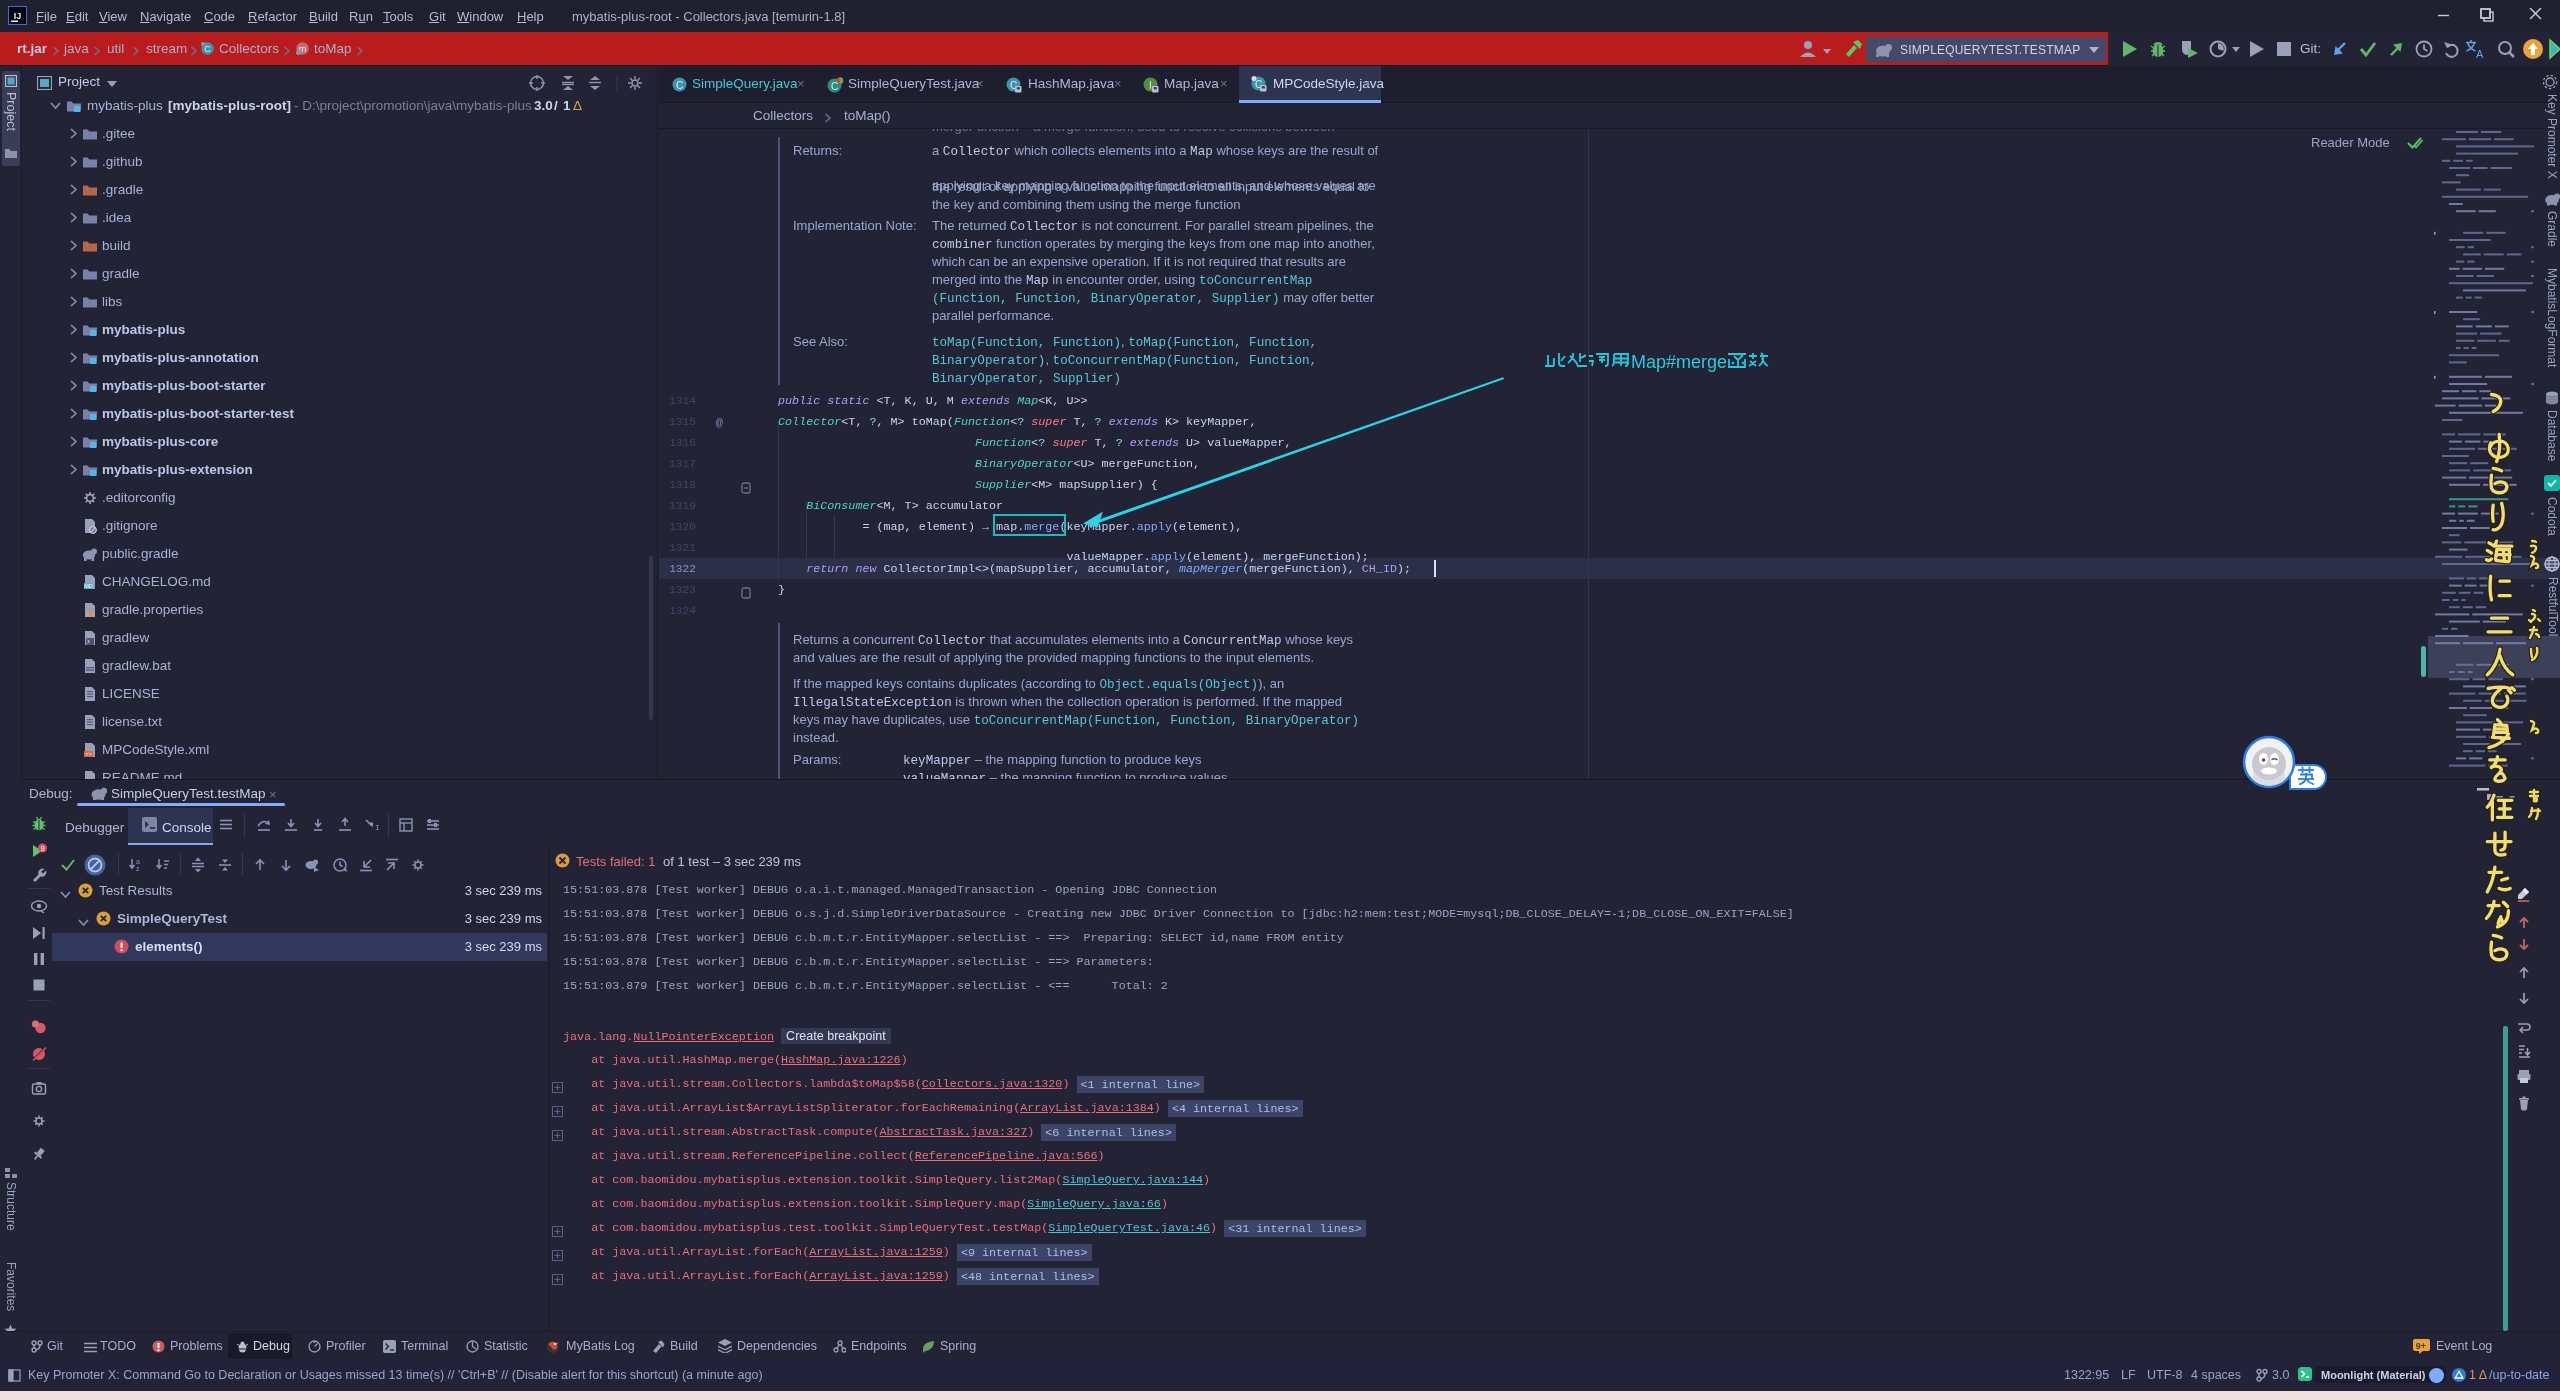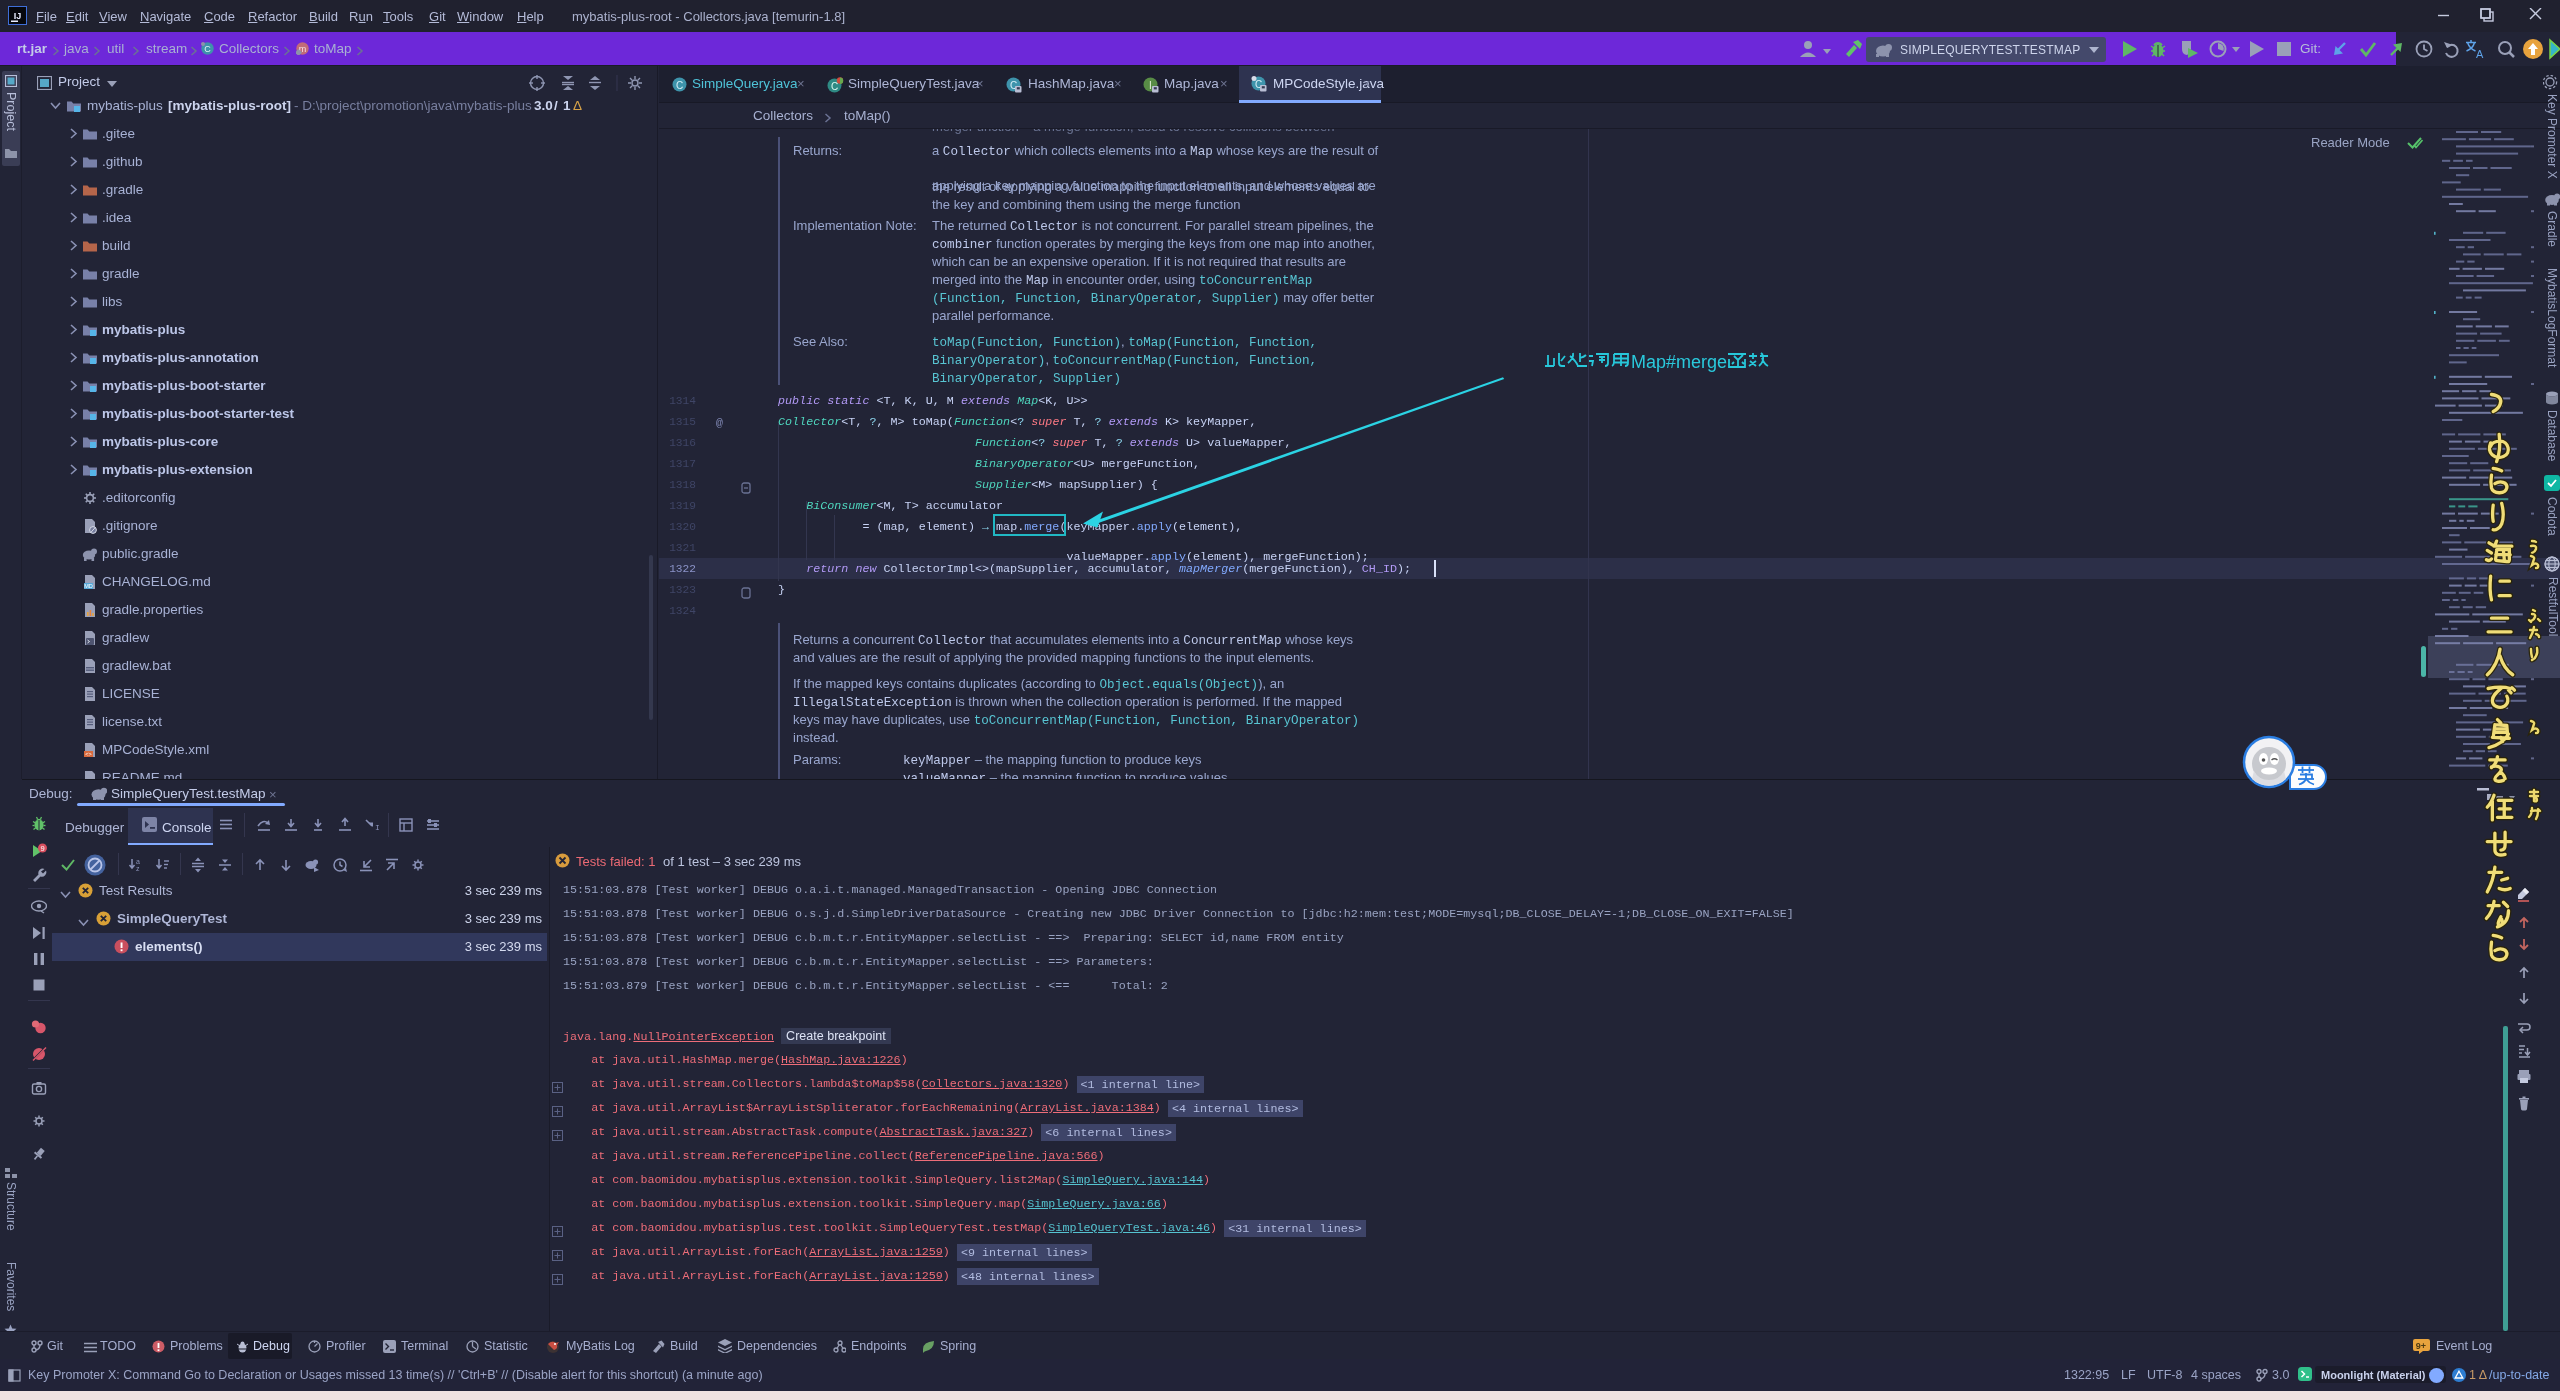--- a/index.html
+++ b/index.html
@@ -3,21 +3,21 @@
 <style>
 *{margin:0;padding:0;box-sizing:border-box}
 html,body{width:2560px;height:1400px;overflow:hidden;background:#222436}
 body{font-family:"Liberation Sans",sans-serif;position:relative}
 .abs{position:absolute}
 .b{font-weight:bold}
 .vtext{writing-mode:vertical-rl}
 
 #titlebar{left:0;top:0;width:2560px;height:32px;background:#20212f;color:#b4bbd8;font-size:13px}
 #titlebar .mi{position:absolute;top:9px}
-#navbar{left:0;top:32px;width:2396px;height:34px;background:#6d28d9;border-bottom:1px solid #1a1b29;color:#a8b1d2;font-size:13.5px}
+#navbar{left:0;top:32px;width:2108px;height:34px;background:#b91c1c;border-bottom:1px solid #1a1b29;color:#a8b1d2;font-size:13.5px}
 
 #lstripe{left:0;top:66px;width:22px;height:713px;background:#222436;border-right:1px solid #1c1d2c}
 #dstripe{left:0;top:779px;width:22px;height:552px;background:#222436}
 #project{left:22px;top:66px;width:636px;height:713px;background:#222436;border-right:1px solid #191a28}
 .trow{position:absolute;left:0;width:636px;height:28px;font-size:13.5px;color:#a8b2d5;line-height:28px;white-space:nowrap}
 .chev{position:absolute;top:8px;width:11px;height:11px;color:#8a91b4}
 
 #tabbar{left:659px;top:66px;width:1901px;height:37px;background:#1d1f2f;border-bottom:1px solid #181926}
 .tab{position:absolute;top:0;height:37px;font-size:13.5px;color:#aeb6d6;line-height:36px}
 #crumbs2{left:659px;top:103px;width:1901px;height:26px;background:#222436;border-bottom:1px solid #191a28;font-size:13.5px;color:#a8b1d2}

